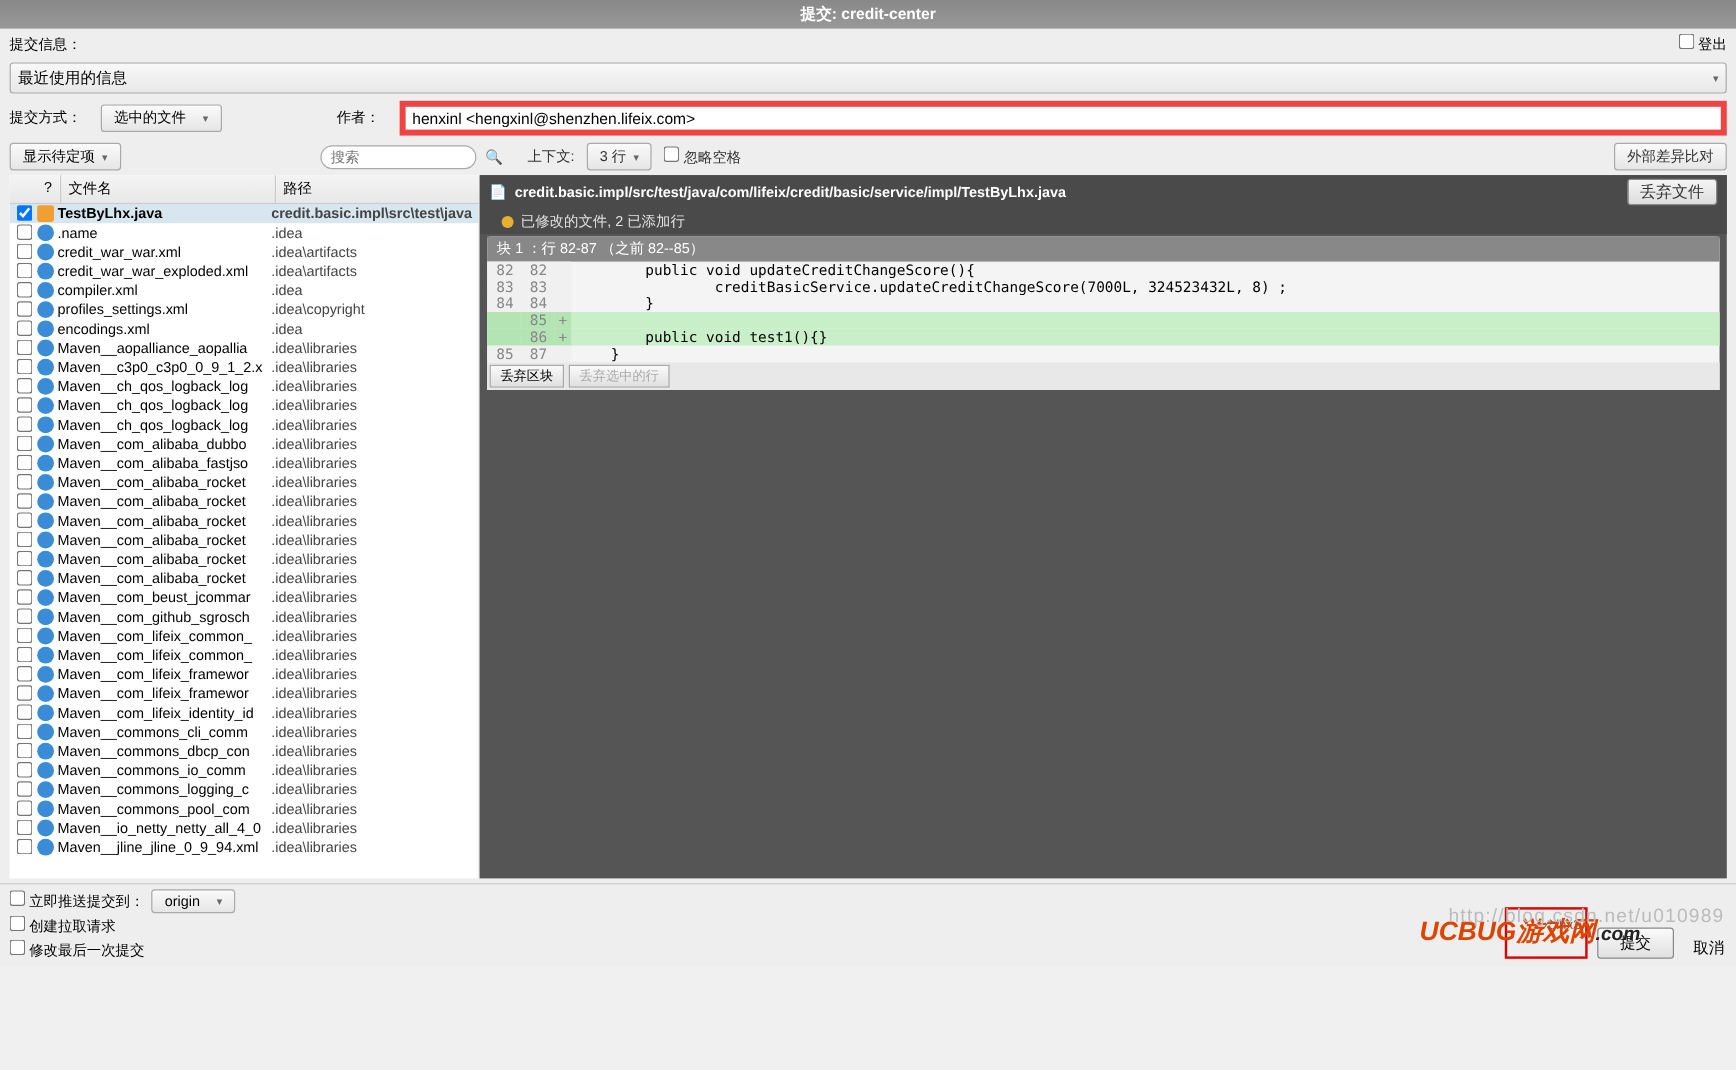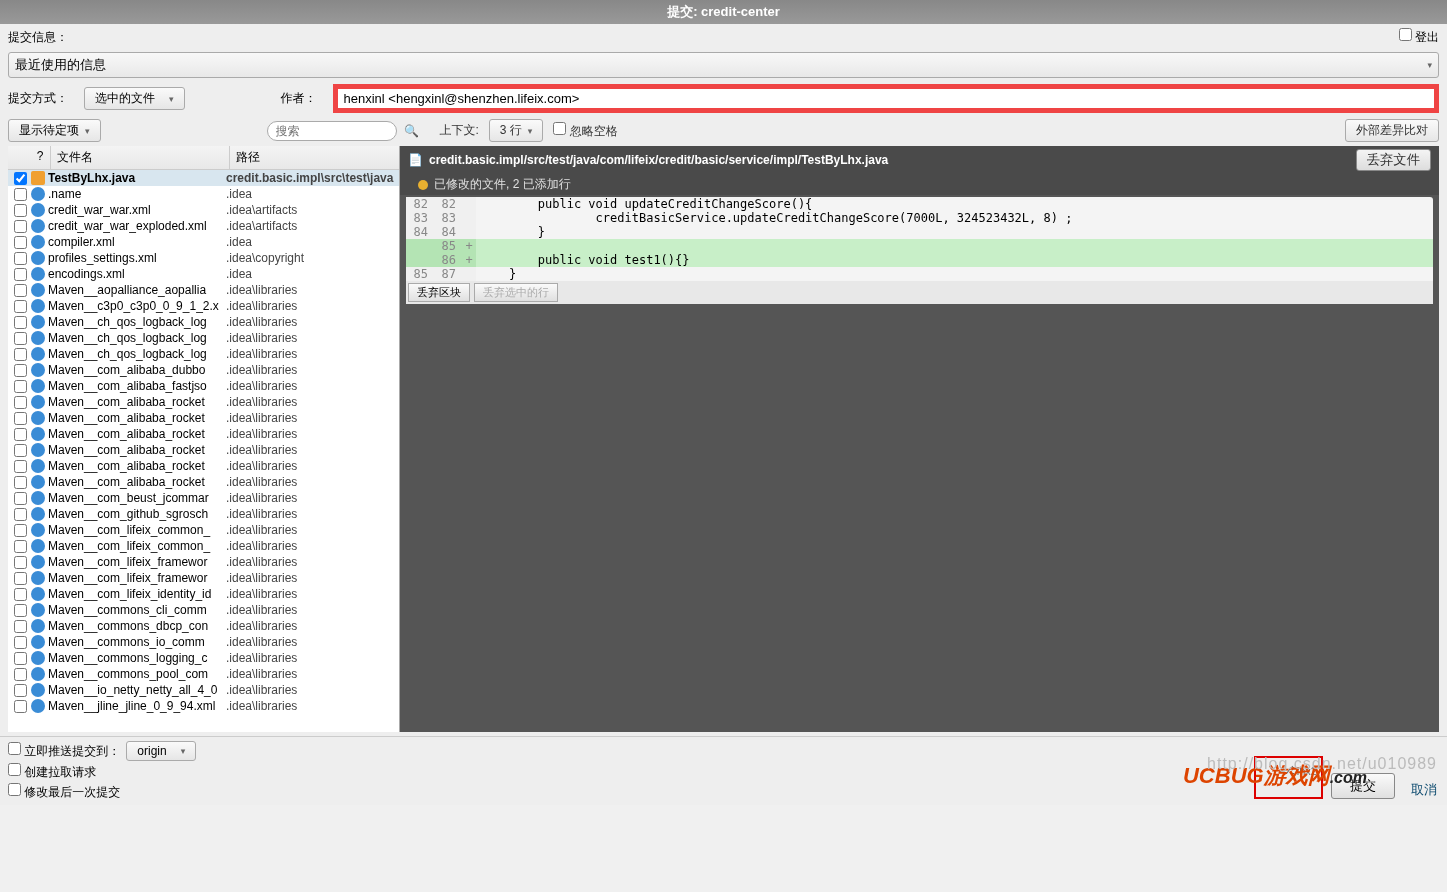--- a/index.html
+++ b/index.html
@@ -26,21 +26,21 @@
 .tool-right { margin-left:auto; }
 
 .content-split { display:flex; height:586px; margin-top:4px; }
 .left-panel { width:392px; border-right:1px solid #aaa; display:flex; flex-direction:column; background:#fff; }
 .file-header { display:flex; border-bottom:1px solid #ccc; background:linear-gradient(#f4f4f4,#e8e8e8); font-size:12px; }
 .fh-check { width:22px; text-align:center; padding:3px 2px; }
 .fh-sort { width:20px; text-align:center; padding:3px 0; }
 .fh-name { flex:1; padding:3px 6px; border-left:1px solid #ccc; }
 .fh-path { width:170px; padding:3px 6px; border-left:1px solid #ccc; }
 .file-list { flex:1; overflow-y:auto; overflow-x:hidden; }
-.file-row { display:flex; align-items:flex-end; padding:1px 2px; font-size:12px; white-space:nowrap; }
+.file-row { display:flex; align-items:flex-start; padding:1px 2px; font-size:12px; white-space:nowrap; }
 .file-row.sel { background:#d8e6ef; font-weight:bold; }
 .file-row input[type=checkbox] { margin:0 4px; }
 .ficon { width:14px; height:14px; display:inline-block; margin-right:3px; vertical-align:middle; }
 .ic-java { background:#f0a030; border-radius:2px; }
 .ic-q { background:#3a8cd6; border-radius:50%; }
 .fname { width:178px; overflow:hidden; text-overflow:ellipsis; }
 .fpath { width:168px; overflow:hidden; text-overflow:ellipsis; color:#444; }
 
 .right-panel { flex:1; background:#555; display:flex; flex-direction:column; }
 .diff-toolbar { background:#eee; border-bottom:1px solid #aaa; padding:3px 6px; display:flex; align-items:center; gap:10px; color:#333; }
@@ -61,21 +61,21 @@
 .dline.add .ln, .dline.add .lm { background:#b4e4b4; }
 .hunk-btns { display:flex; gap:4px; padding:2px; background:#e8e8e8; }
 .hunk-btns button { border:1px solid #aaa; background:linear-gradient(#fafafa,#e0e0e0); padding:1px 8px; font-size:11px; }
 .hunk-btns button:disabled { color:#aaa; }
 
 .bottom-bar { background:#eee; padding:4px 8px; display:flex; flex-direction:column; gap:2px; border-top:1px solid #ccc; position:relative; }
 .bot-row { display:flex; align-items:center; gap:6px; }
 .commit-btn-area { position:absolute; right:10px; bottom:6px; display:flex; align-items:flex-end; gap:8px; }
 .branch-badge { font-size:11px; color:#666; display:flex; align-items:center; gap:2px; border:2px solid #d00; padding:6px 4px 20px 26px; }
 .commit-btn { background:linear-gradient(#fafafa,#e0e0e0); border:1px solid #888; padding:3px 18px; font-size:13px; border-radius:3px; }
-.cancel-link { color:#0c4a6e; font-size:13px; margin-left:8px; }
+.cancel-link { color:#000000; font-size:13px; margin-left:8px; }
 
 .watermark { position:absolute; right:80px; bottom:14px; font-family:Arial; font-size:22px; color:#d40; font-weight:bold; pointer-events:none; font-style:italic; }
 .watermark2 { position:absolute; right:10px; bottom:32px; color:#bbb; font-size:16px; pointer-events:none; letter-spacing:1px; }
 
 .chev { font-size:9px; color:#666; }
 </style>
 </head>
 <body>
 
 <div class="title-bar">提交: credit-center</div>
@@ -345,20 +345,21 @@
       <div class="path-bar">
         <span>📄</span>
         <span style="font-weight:bold">credit.basic.impl/src/test/java/com/lifeix/credit/basic/service/impl/TestByLhx.java</span>
         <button class="discard">丢弃文件</button>
       </div>
       <div class="status-bar">
         <span class="status-dot"></span>
         <span>已修改的文件, 2 已添加行</span>
       </div>
       <div class="diff-block">
+        <div class="hunk-header">块 1 ：行 82-87 （之前 82--85）</div>
         <div class="diff-lines" id="diff-lines">
             <div class="dline ">
               <span class="ln">82</span>
               <span class="ln">82</span>
               <span class="lm"></span>
               <span class="txt">        public void updateCreditChangeScore(){</span>
             </div>
             <div class="dline ">
               <span class="ln">83</span>
               <span class="ln">83</span>

